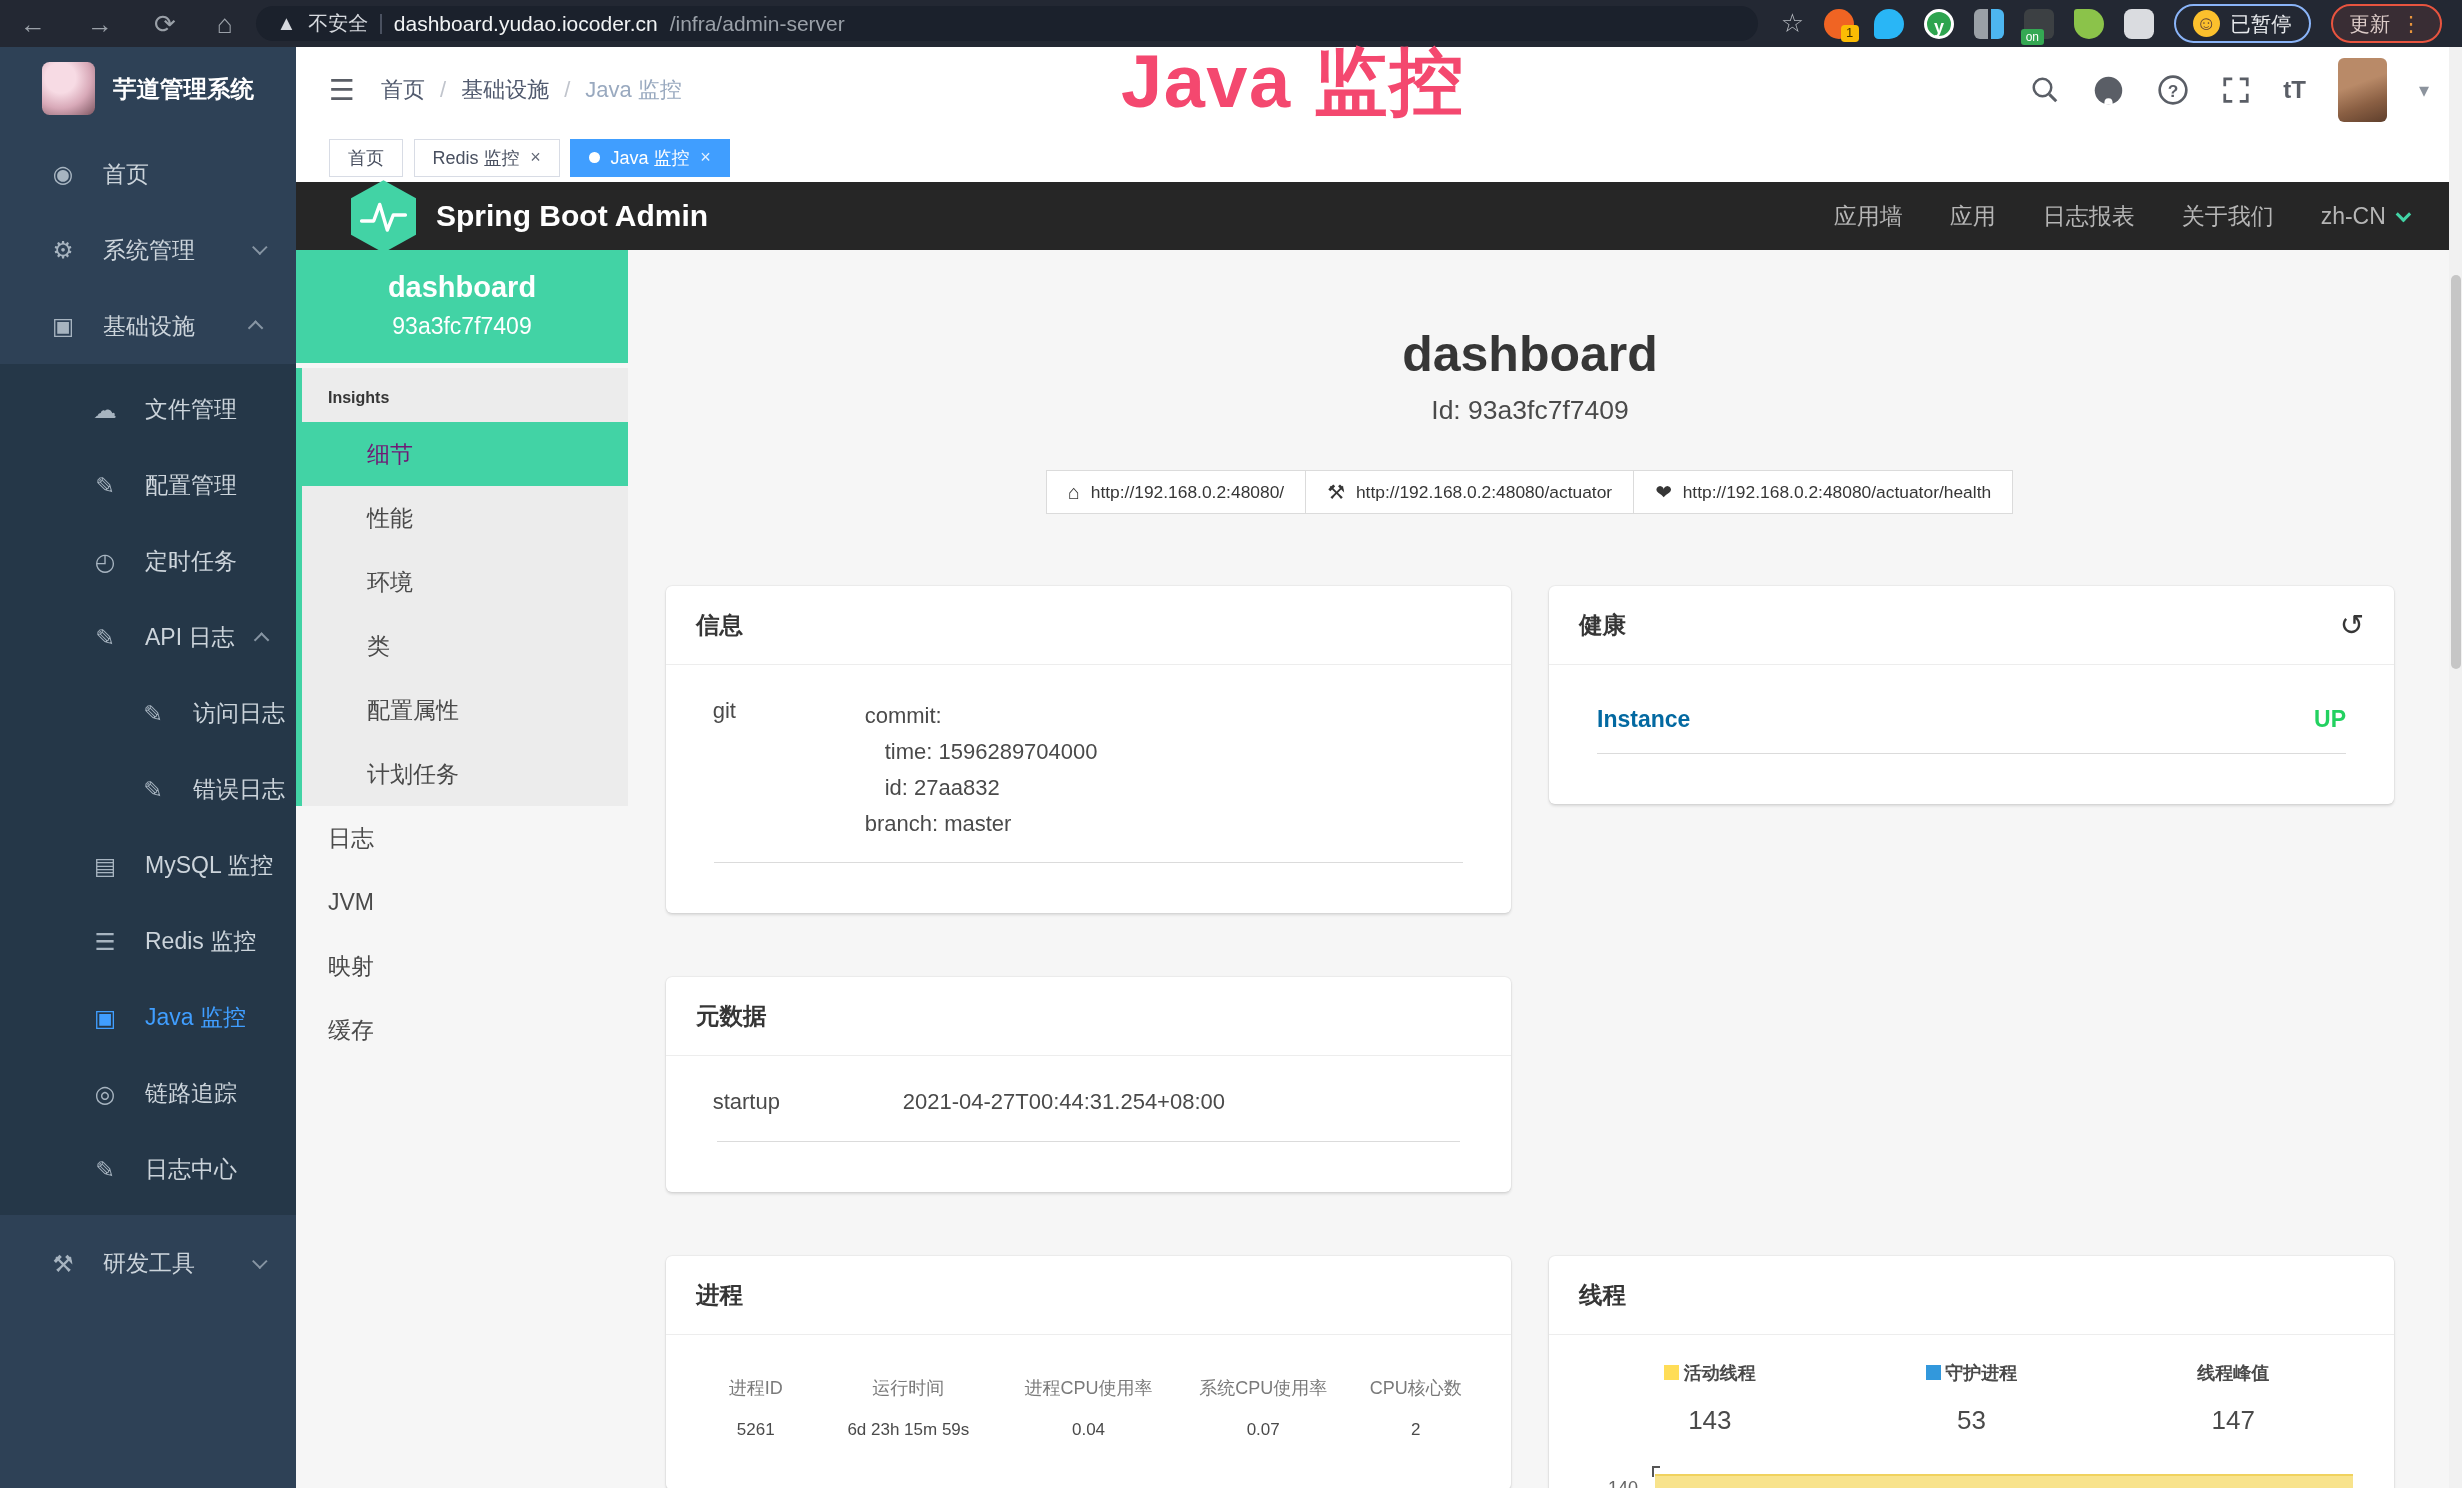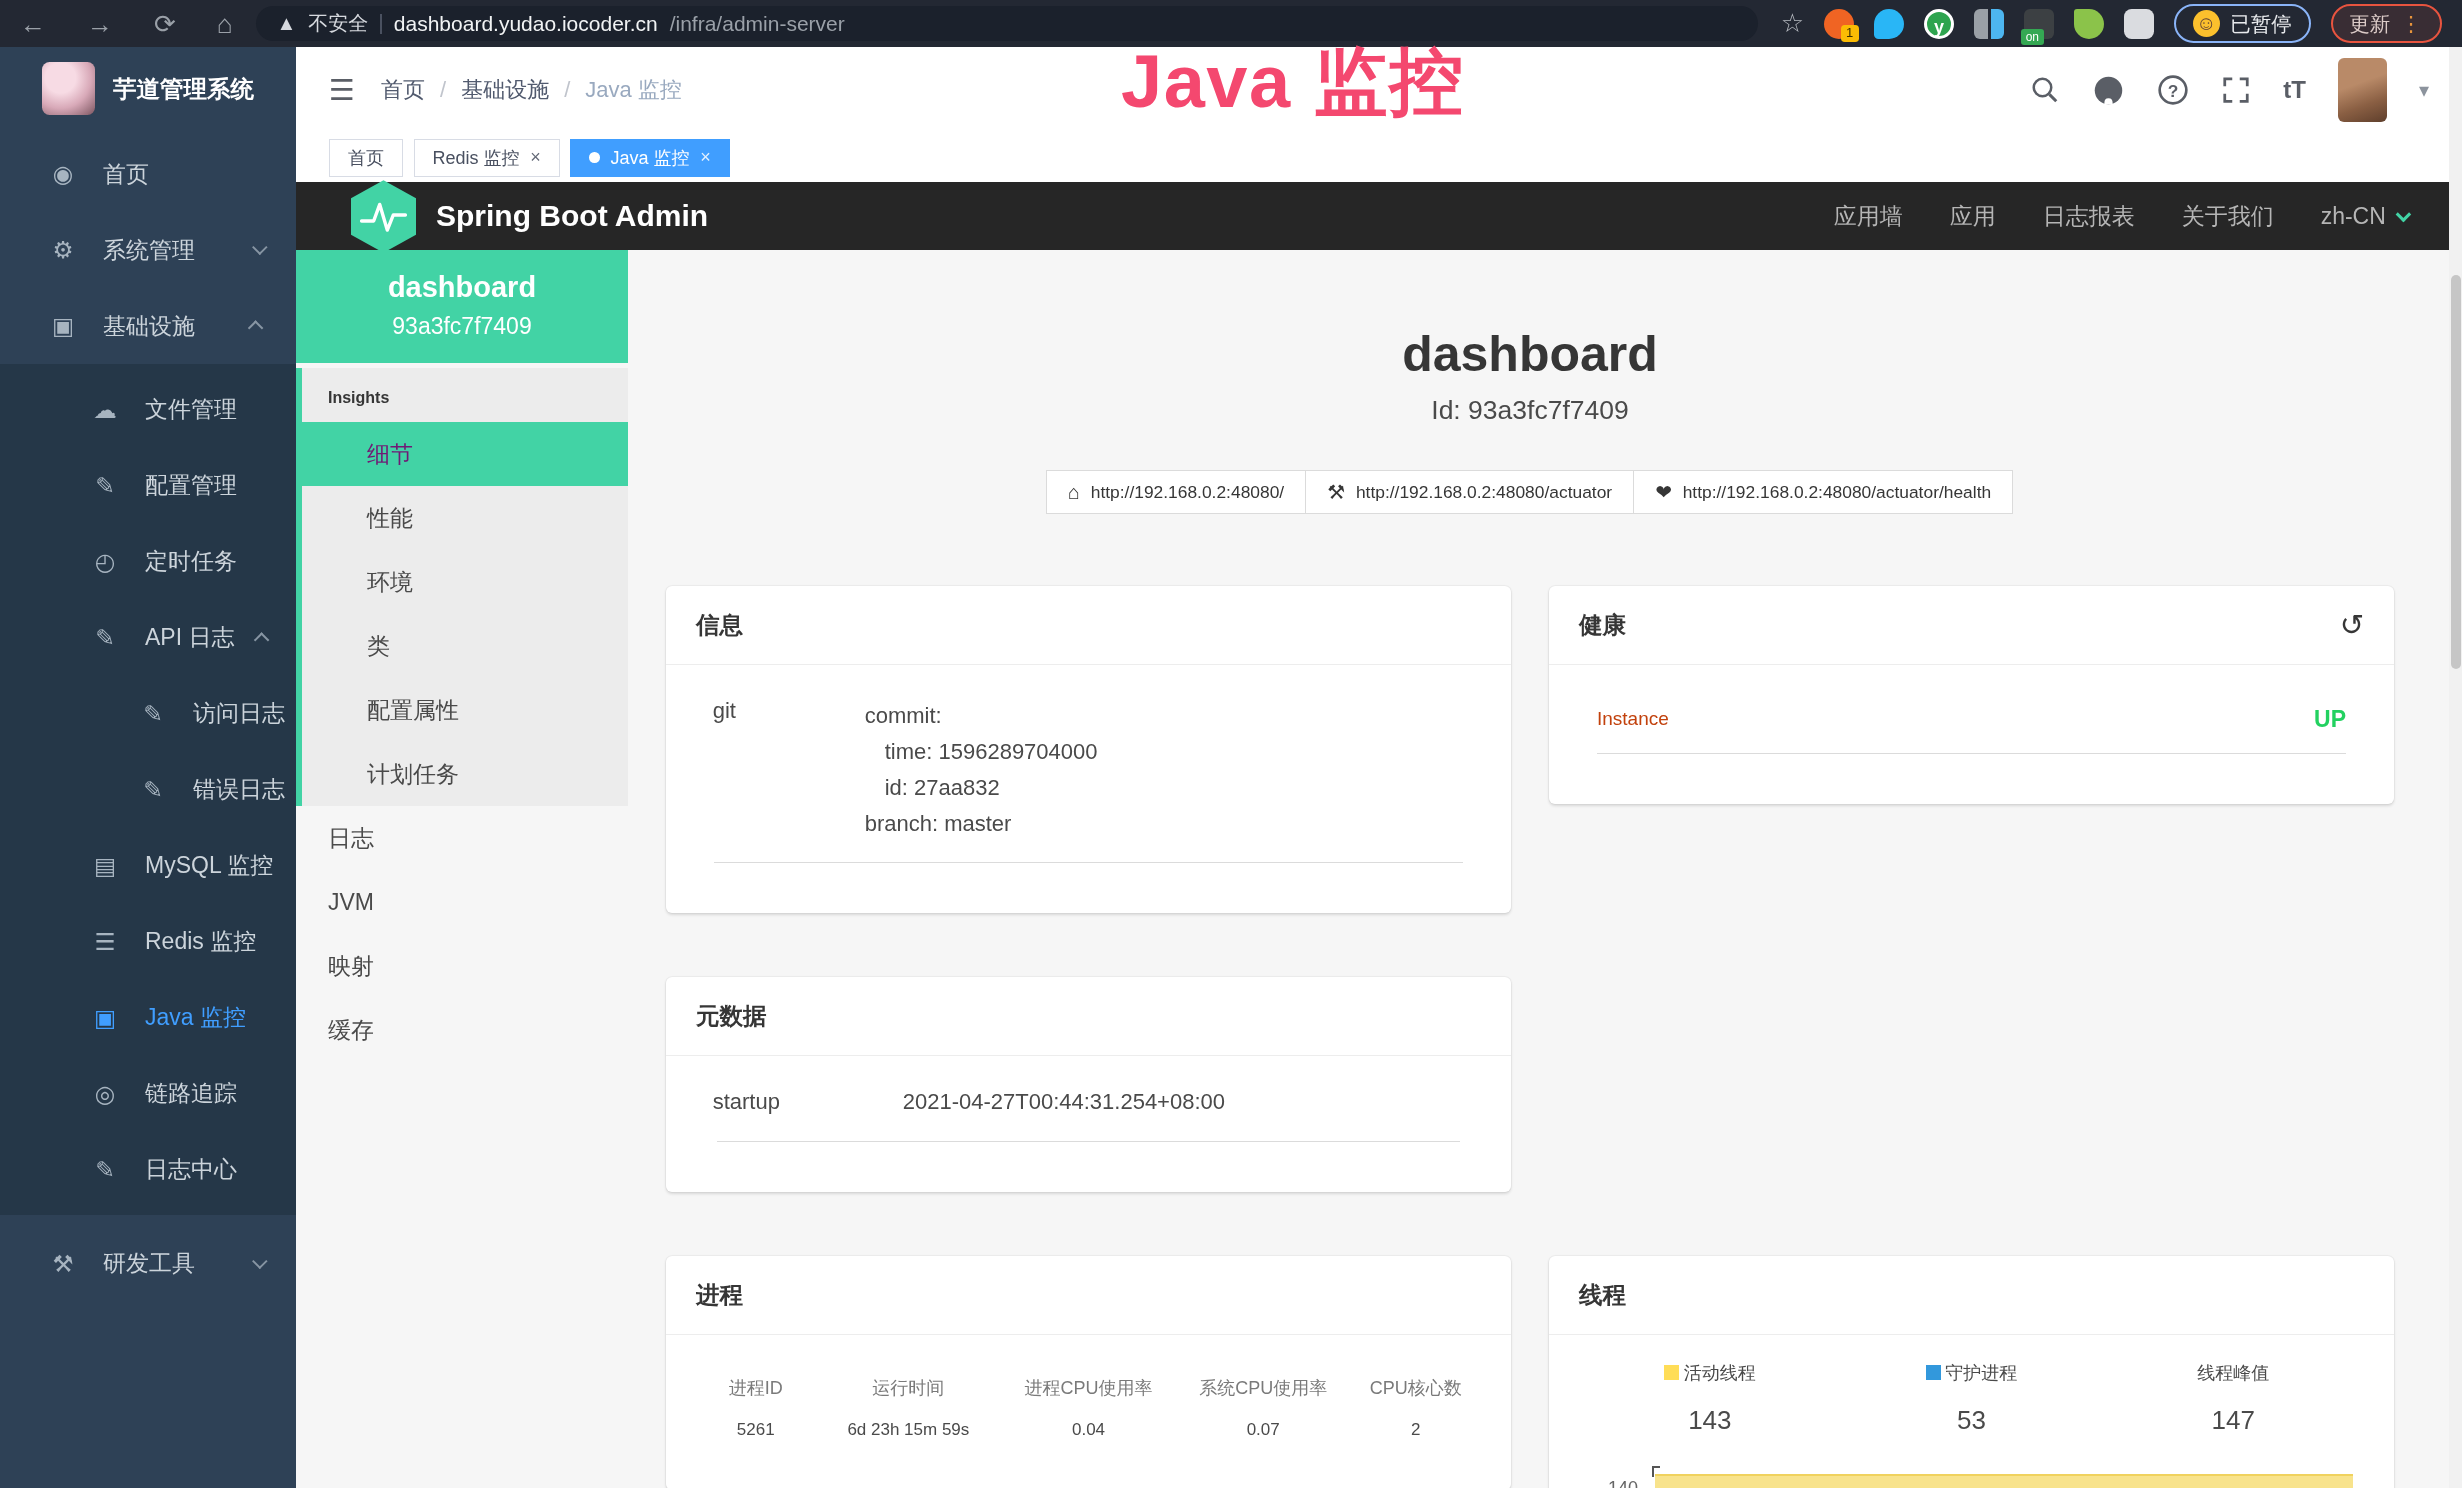--- a/index.html
+++ b/index.html
@@ -130,38 +130,38 @@
   .card-body { padding:33px 30px 50px; font-size:22px; color:#4a4a4a; }
 
   .kv { display:flex; padding-left:16.7px; }
   .kv-key { width:152px; flex-shrink:0; }
   .kv-val div { line-height:36px; }
   .kv-val .ind { padding-left:20px; }
   .underline { border-bottom:1.5px solid #dbdbdb; margin:20px 18px 0; }
   .underline.full { margin:26px 21px 0; }
 
   .health-row { display:flex; align-items:center; padding:7.6px 18px 0; }
-  .health-name { font-weight:normal; color:#c2410c; font-size:19px; }
+  .health-name { font-weight:bold; color:#0369a1; font-size:23px; }
   .health-status { margin-left:auto; color:#23d160; font-weight:bold; font-size:23px; }
 
   .meta-row { display:flex; padding-left:16.7px; }
   .meta-key { width:190px; flex-shrink:0; }
 
   .ptable { display:flex; text-align:center; margin-top:8px; }
   .pc { padding:0 4.6px; }
   .pc1{flex:1.0;} .pc2{flex:1.6;} .pc3{flex:1.5;} .pc4{flex:1.5;} .pc5{flex:1.1;}
   .phead { font-size:18px; color:#7a7a7a; margin-bottom:20px; white-space:nowrap; }
   .pval { font-size:17px; color:#4a4a4a; white-space:nowrap; }
 
   .threads-card { overflow:hidden; }
   .threads-card .card-body { padding:15px 30px 0; }
   .legend { display:flex; text-align:center; margin-top:10.6px; }
   .lcol { flex:1; }
   .leg-label { font-size:18px; color:#4a4a4a; display:flex; justify-content:center;
-    align-items:center; gap:4.6px; }
+    align-items:center; gap:4.6px;font-weight:bold; }
   .swatch { width:15px; height:15px; display:inline-block; }
   .leg-value { font-size:26px; color:#4a4a4a; margin-top:20px; }
   .chart { position:relative; height:197px; margin-top:26px; }
   .ylab { position:absolute; left:0; width:59px; text-align:right; font-size:18px; color:#666; }
   .yaxis-cap { position:absolute; left:73px; top:4.6px; width:7.6px; height:10.6px;
     border-left:2.3px solid #555; border-top:2.3px solid #555; }
   .plot { position:absolute; left:76px; right:10.6px; top:12px; bottom:-46px;
     background:#f8e38c; border-top:2.3px solid #f0d25e; }
 
   

